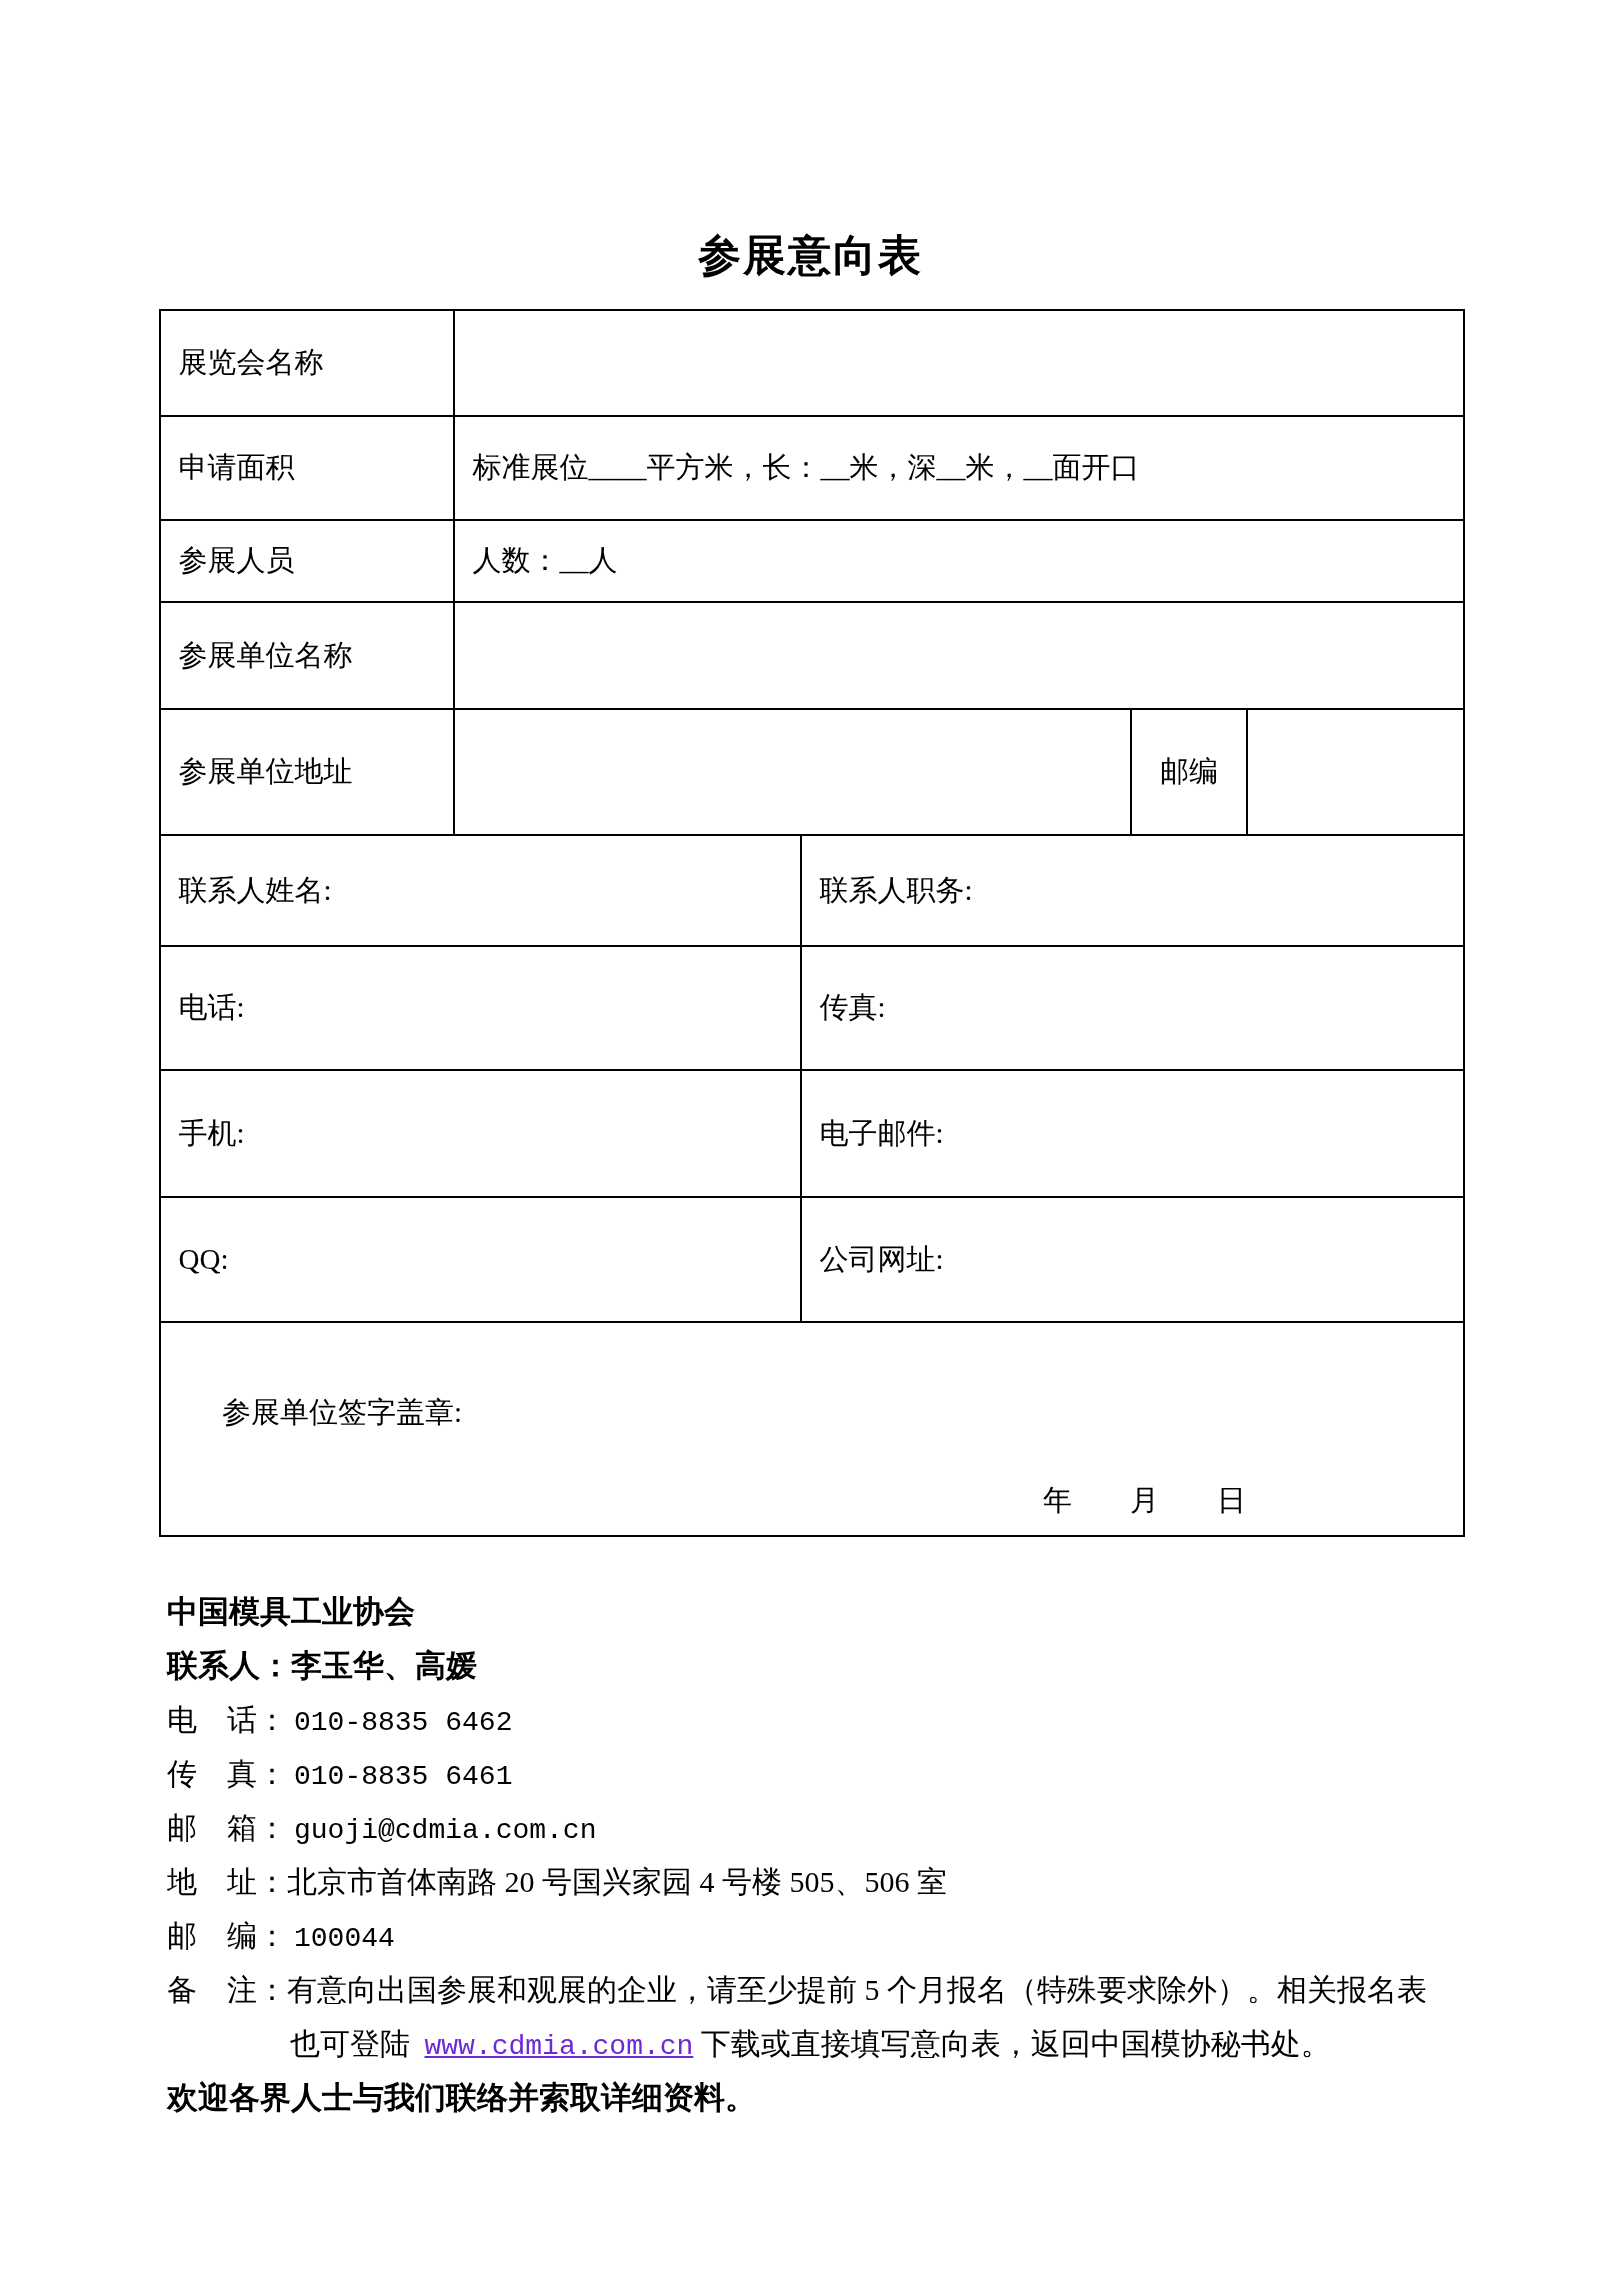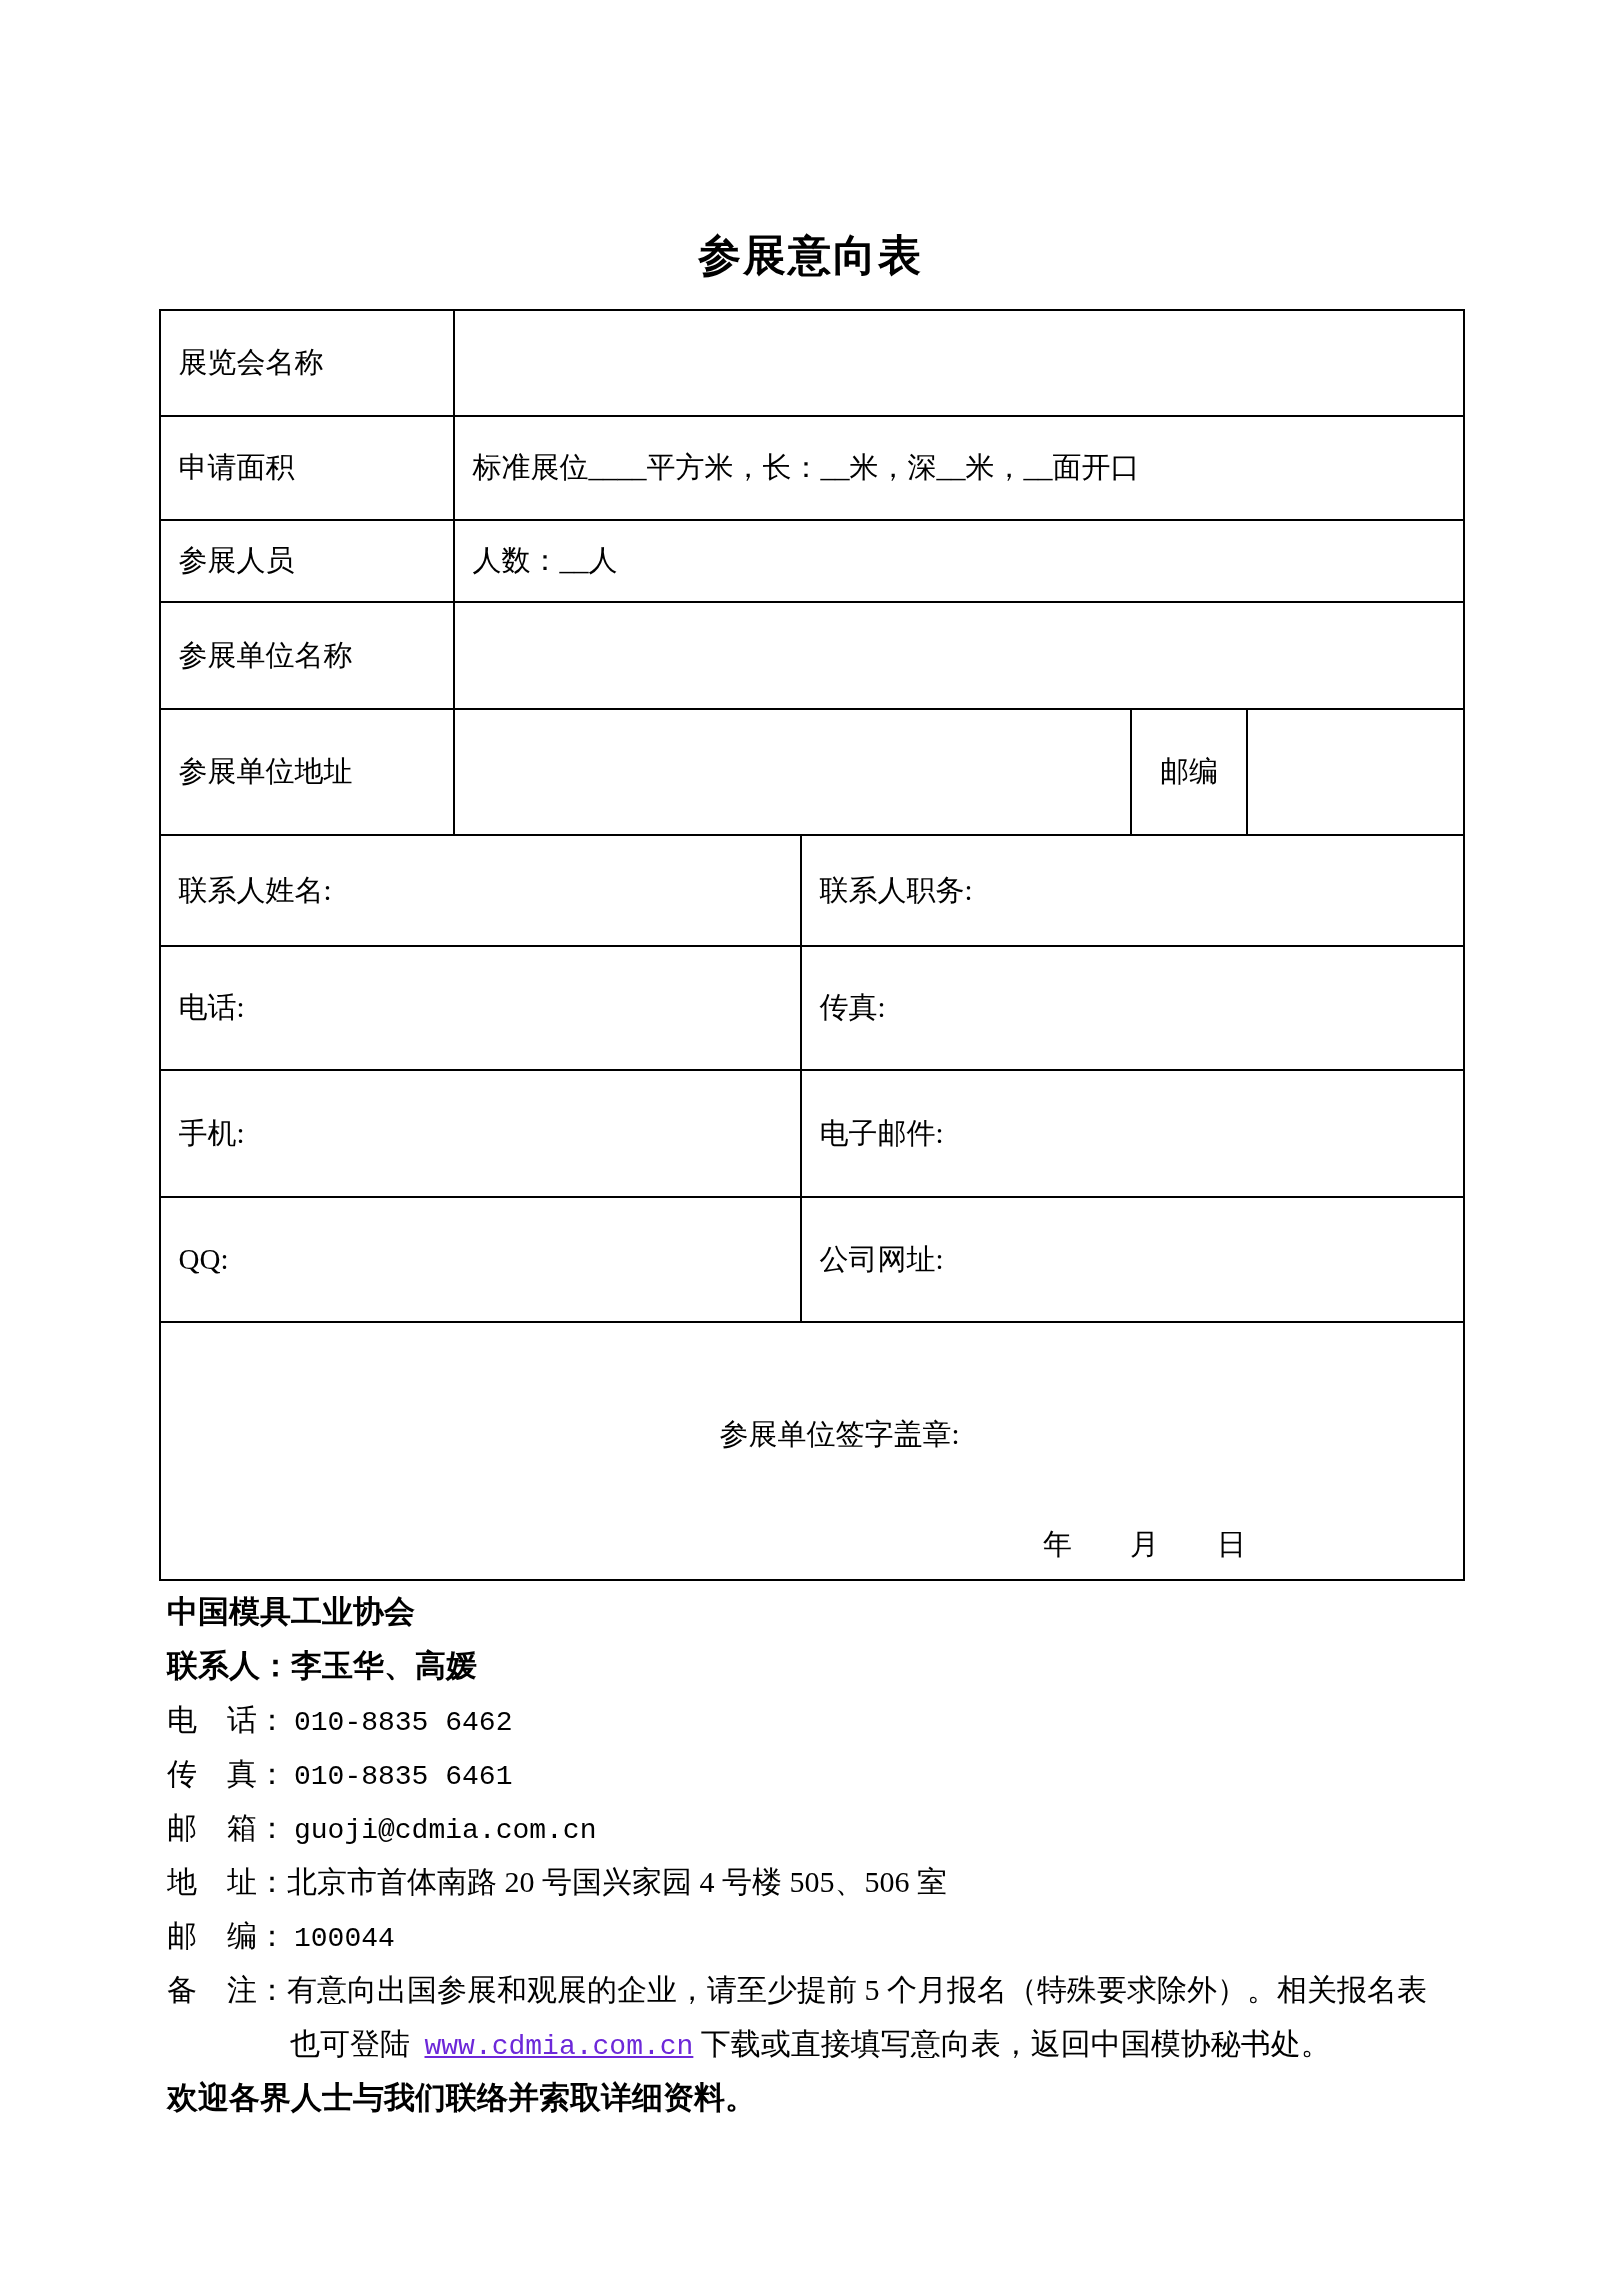--- a/index.html
+++ b/index.html
@@ -35,21 +35,21 @@
   }
   tr.r1  { height: 106px; }
   tr.r2  { height: 104px; margin-left: 12px; }
   tr.r3  { height: 82px; }
   tr.r4  { height: 107px; }
   tr.r5  { height: 126px; }
   tr.r6  { height: 111px; padding-left: 19px; }
   tr.r7  { height: 124px; margin-top: 20px; }
   tr.r8  { height: 127px; }
   tr.r9  { height: 125px; }
-  tr.r10 { height: 258px; text-align: center; }
+  tr.r10 { height: 214px; }
   td.sig-cell {
     vertical-align: top;
     padding-top: 23.5px;
     position: relative;
   }
   .date-line {
     position: absolute;
     left: 882px;
     bottom: 13.7px;
     font-size: 29px;

